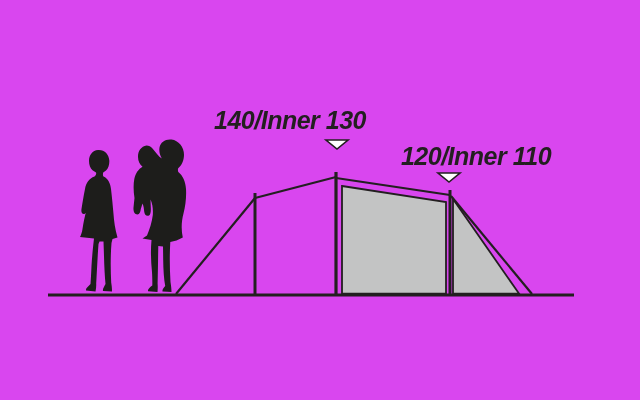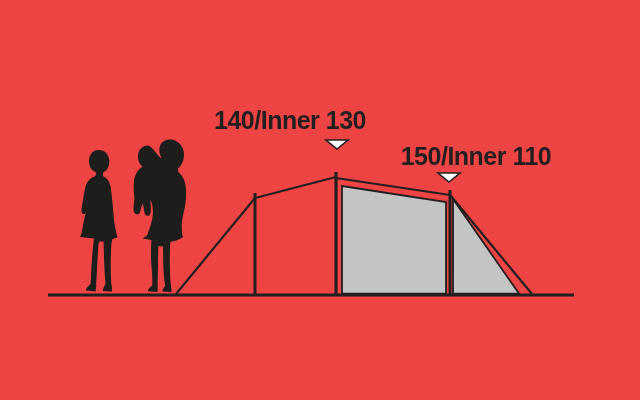--- a/index.html
+++ b/index.html
@@ -1,21 +1,22 @@
 <!DOCTYPE html>
 <html><head>
 <meta charset="utf-8">
 <style>
   html,body{margin:0;padding:0;}
   .stage{
     position:relative;
     width:640px;height:400px;
-    background:#ef4444;
+    background:#d946ef;
     overflow:hidden;
     font-family:"Liberation Sans", sans-serif;
+    font-style:italic;
   }
   .diagram-svg{position:absolute;left:0;top:0;}
   .measure-label{
     position:absolute;
     transform:translateX(-50%);
     font-weight:700;
     font-size:25px;
     letter-spacing:-0.5px;
     color:#231f20;
     white-space:nowrap;
@@ -132,15 +133,15 @@
       C 181.8,165.3 184,160.5 184,154.8
       C 184,147 178.5,140.5 171.5,139.5
       C 165.5,138.8 160.5,142 159.5,147.5
       C 158.9,151 159.7,155 161.8,158.5
       C 158.5,156.5 156,152.5 152.5,148.5
       C 151,146.8 148.8,145.5 146.5,145.5 Z"></path>
   </svg>
 
   <div class="measure-label" id="label-main">140/Inner 130</div>
 
-  <div class="measure-label" id="label-rear">150/Inner 110</div>
+  <div class="measure-label" id="label-rear">120/Inner 110</div>
 
 </div>
 
 </body></html>

